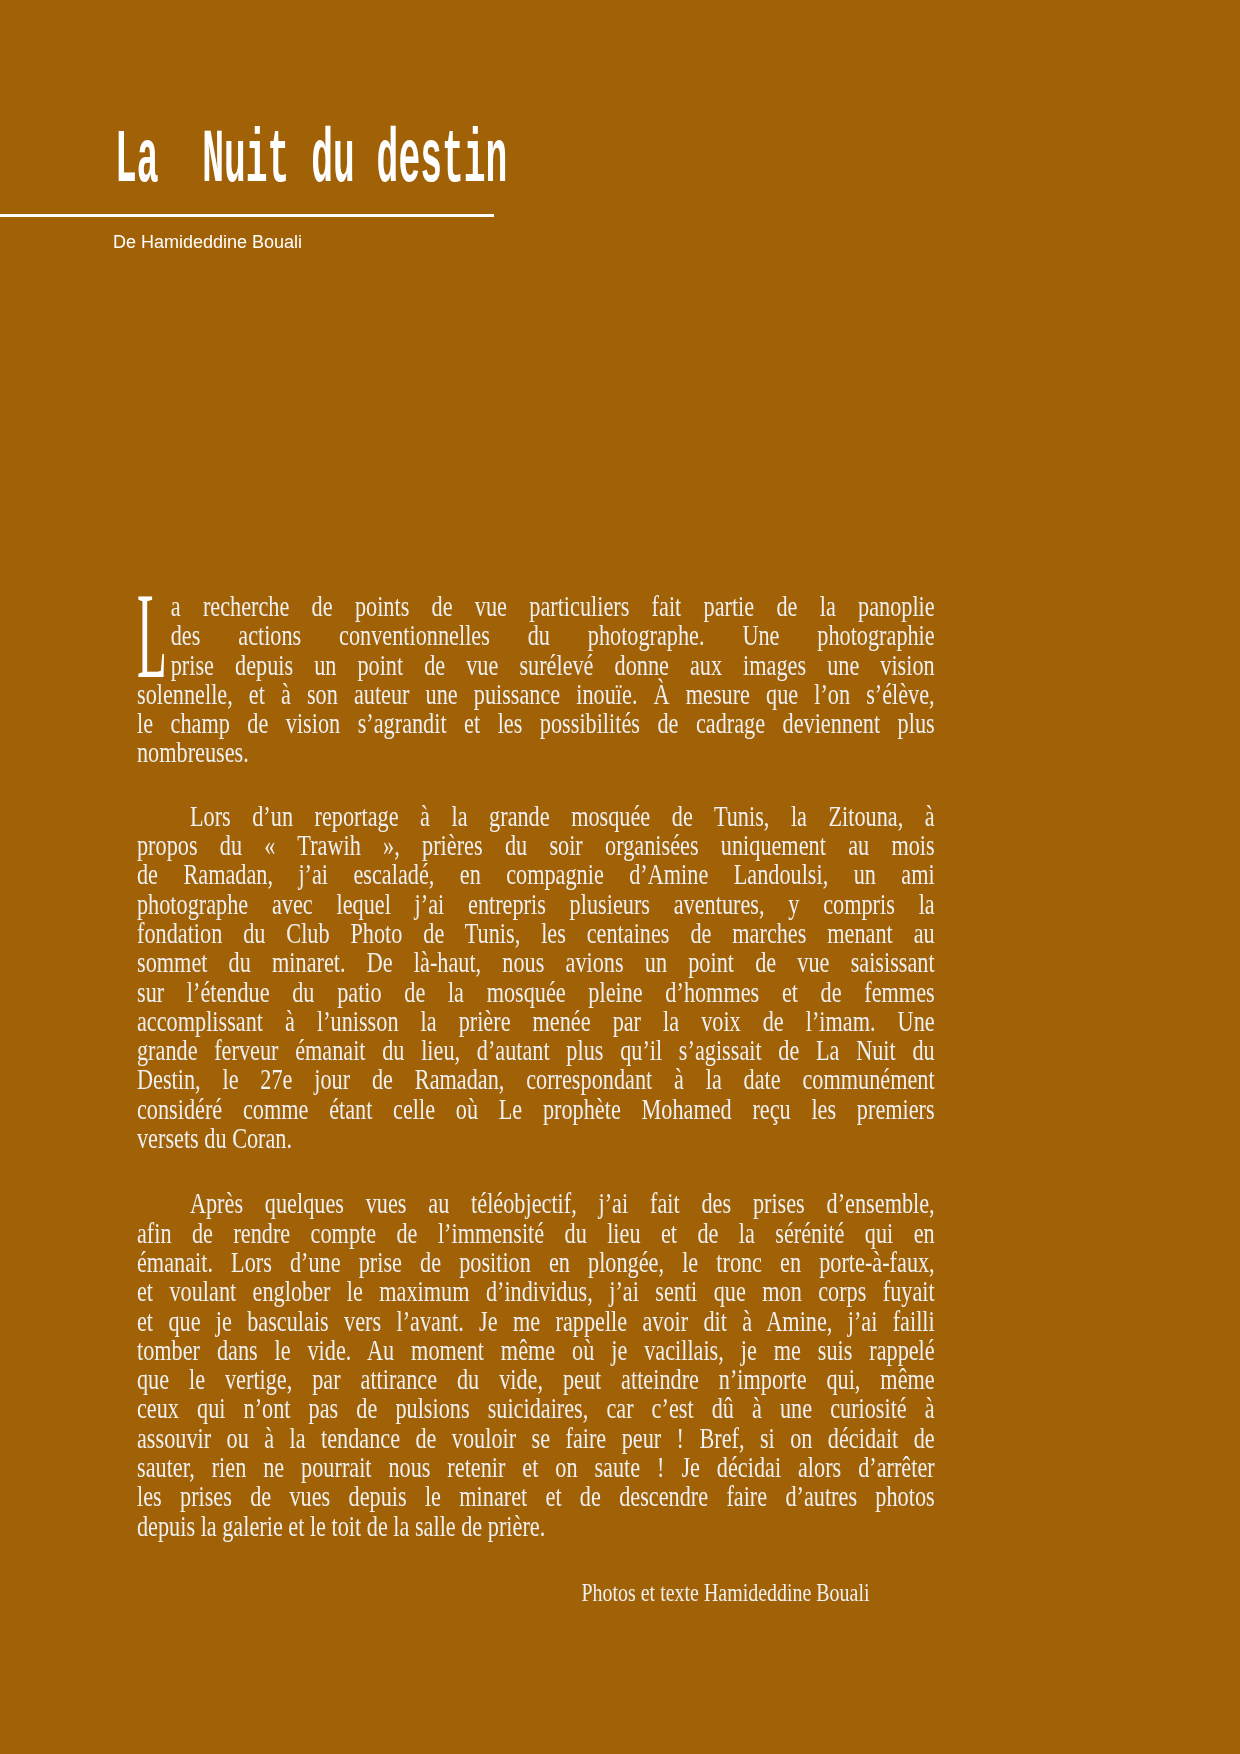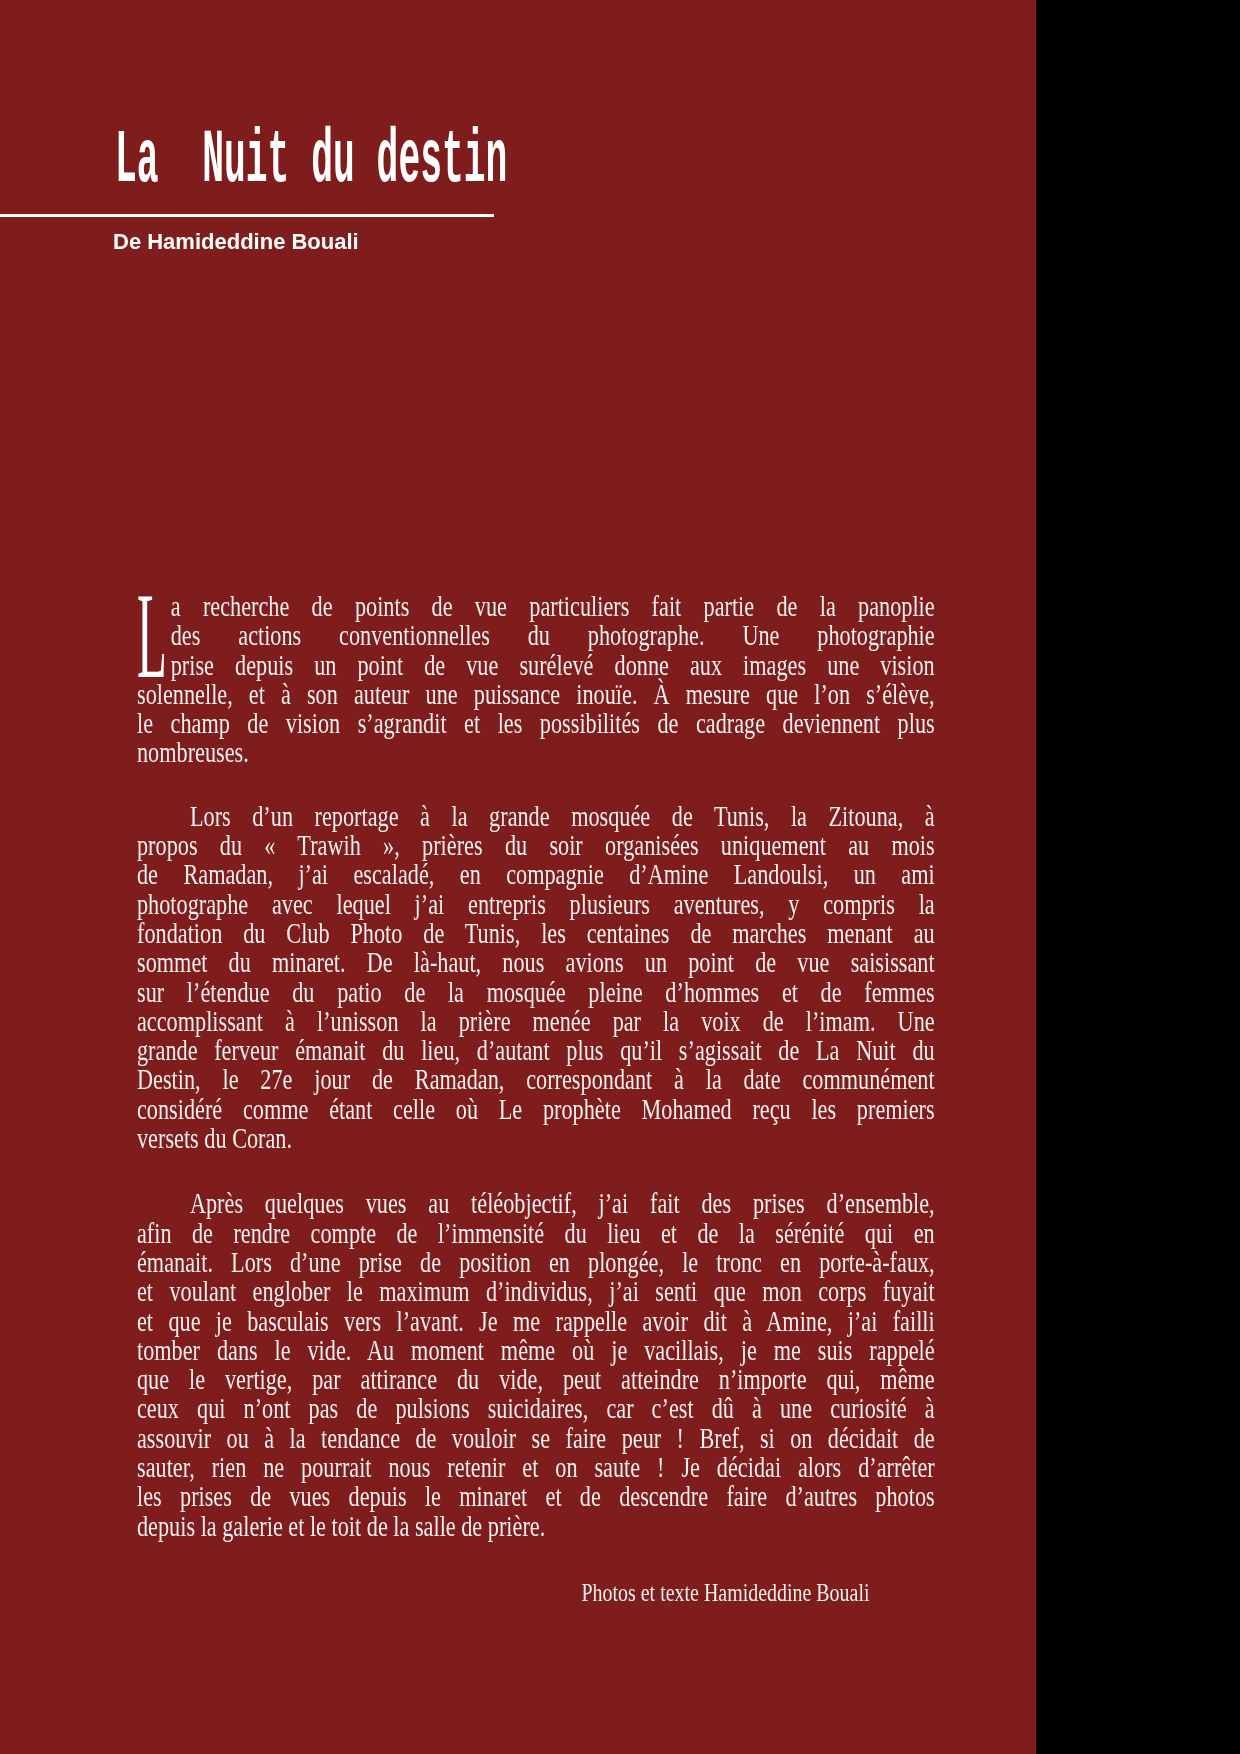--- a/index.html
+++ b/index.html
@@ -1,20 +1,20 @@
 <!DOCTYPE html>
 <html><head>
 <meta charset="utf-8">
 <style>
   * { margin:0; padding:0; box-sizing:border-box; }
   html, body { background:#000; }
   .page {
     position:relative;
-    width:1036px; height:1754px;
-    background:#7f1d1d;
+    width:1240px; height:1754px;
+    background:#a16207;
     overflow:hidden;
     font-family:"Liberation Serif", serif;
     color:#efefef;
   }
   
   .title {
     position:absolute; left:115px; top:121px;
     font-family:"Liberation Mono", monospace;
     font-weight:bold;
     font-size:76px; line-height:80px;
@@ -23,22 +23,22 @@
     transform:scaleX(0.478); transform-origin:0 0;
   }
   .rule {
     position:absolute; left:0; top:214px;
     width:494px; height:3px;
     background:#ffffff;
   }
   .byline {
     position:absolute; left:113px; top:229px;
     font-family:"Liberation Sans", sans-serif;
-    font-weight:bold;
-    font-size:22px; line-height:26px;
+    font-weight:normal;
+    font-size:18px; line-height:26px;
     color:#ffffff;
   }
   
   .article-body {
     position:absolute; left:137px; top:592px;
     width:1040px;
     transform:scaleX(0.767); transform-origin:0 0;
     font-size:29px; line-height:29.3px;
     color:#f0f0f0;
   }

